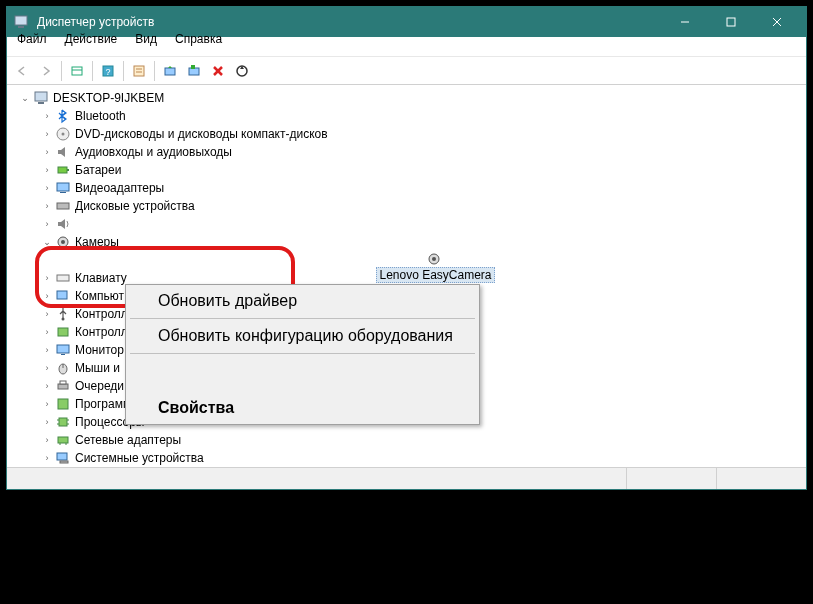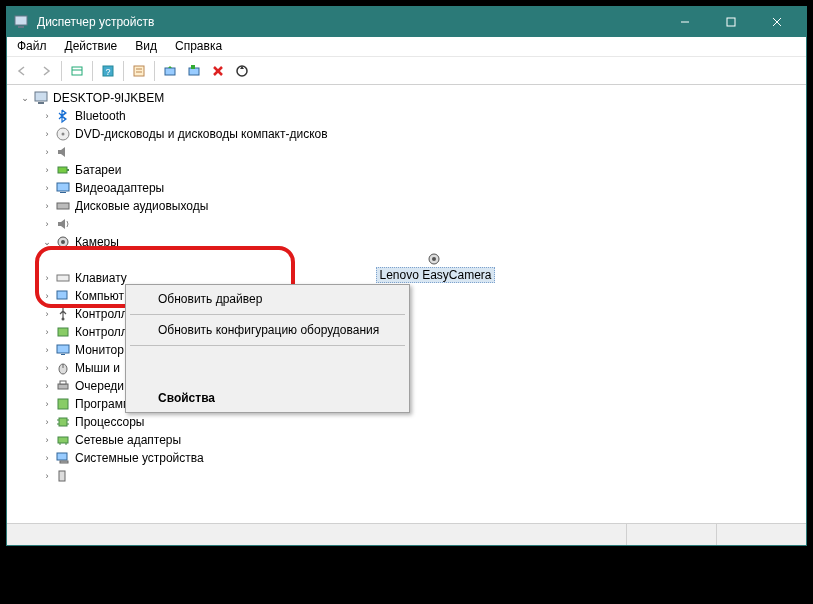--- a/index.html
+++ b/index.html
@@ -8,21 +8,21 @@
     font-size: 12px;
     background: #000;
     width: 813px;
     height: 604px;
     overflow: hidden;
     position: relative;
   }
   .window {
     position: absolute;
     left: 6px; top: 6px;
-    width: 801px; height: 540px;
+    width: 801px; height: 484px;
     background: #fff;
     border: 1px solid #2b7a78;
     display: flex;
     flex-direction: column;
   }
   .titlebar {
     height: 30px;
     background: #2b7a78;
     color: #fff;
     display: flex;
@@ -34,22 +34,22 @@
   .win-buttons { display: flex; }
   .win-btn {
     width: 46px; height: 30px;
     display: flex; align-items: center; justify-content: center;
     color: #fff;
   }
   .menubar {
     height: 20px;
     background: #fff;
     display: flex;
-    align-items: flex-start;
-    padding: 0 6px;
+    align-items: flex-end;
+    padding: 8px 6px;
     gap: 10px;
     border-bottom: 1px solid #e8e8e8;
   }
   .menubar span { padding: 2px 4px; }
   .toolbar {
     height: 28px;
     background: #fff;
     border-bottom: 1px solid #d0d0d0;
     display: flex;
     align-items: center;
@@ -97,21 +97,21 @@
     border: 4px solid #e01919;
     border-radius: 16px;
     pointer-events: none;
   }
   .context-menu {
     position: absolute;
     background: #f0f0f0;
     border: 1px solid #a0a0a0;
     box-shadow: 2px 2px 4px rgba(0,0,0,0.3);
     padding: 2px;
-    font-size: 12px;
+    font-size: 16px;
     min-width: 285px;
   }
   .context-menu .mi {
     padding: 5px 24px 5px 30px;
     white-space: nowrap;
   }
   .context-menu .mi.bold { font-weight: bold; margin-top: 40px; }
   .context-menu .msep {
     height: 1px; background: #c0c0c0; margin: 3px 2px;
   }
@@ -258,20 +258,21 @@
           </span>
           <span class="label">DVD-дисководы и дисководы компакт-дисков</span>
         </div>
       <div class="node pad-1">
           <span class="twisty">›</span>
           <span class="ico">
             <svg width="16" height="16">
               <path d="M3 6 H6 L10 3 V13 L6 10 H3 Z" fill="#888"></path>
             </svg>
           </span>
+          <span class="label">Аудиовходы и аудиовыходы</span>
         </div>
       <div class="node pad-1">
           <span class="twisty">›</span>
           <span class="ico">
             <svg width="16" height="16">
               <rect x="3" y="5" width="9" height="6" fill="#7c4" stroke="#484"></rect>
               <rect x="12" y="7" width="2" height="2" fill="#484"></rect>
             </svg>
           </span>
           <span class="label">Батареи</span>
@@ -286,21 +287,21 @@
           </span>
           <span class="label">Видеоадаптеры</span>
         </div>
       <div class="node pad-1">
           <span class="twisty">›</span>
           <span class="ico">
             <svg width="16" height="16">
               <rect x="2" y="5" width="12" height="6" fill="#bbb" stroke="#666"></rect>
             </svg>
           </span>
-          <span class="label">Дисковые аудиовыходы</span>
+          <span class="label">Дисковые устройства</span>
         </div>
       <div class="node pad-1">
           <span class="twisty">›</span>
           <span class="ico">
             <svg width="16" height="16">
               <path d="M3 6 H6 L10 3 V13 L6 10 H3 Z" fill="#888"></path>
               <path d="M12 5 Q14 8 12 11" fill="none" stroke="#888"></path>
             </svg>
           </span>
         </div>

